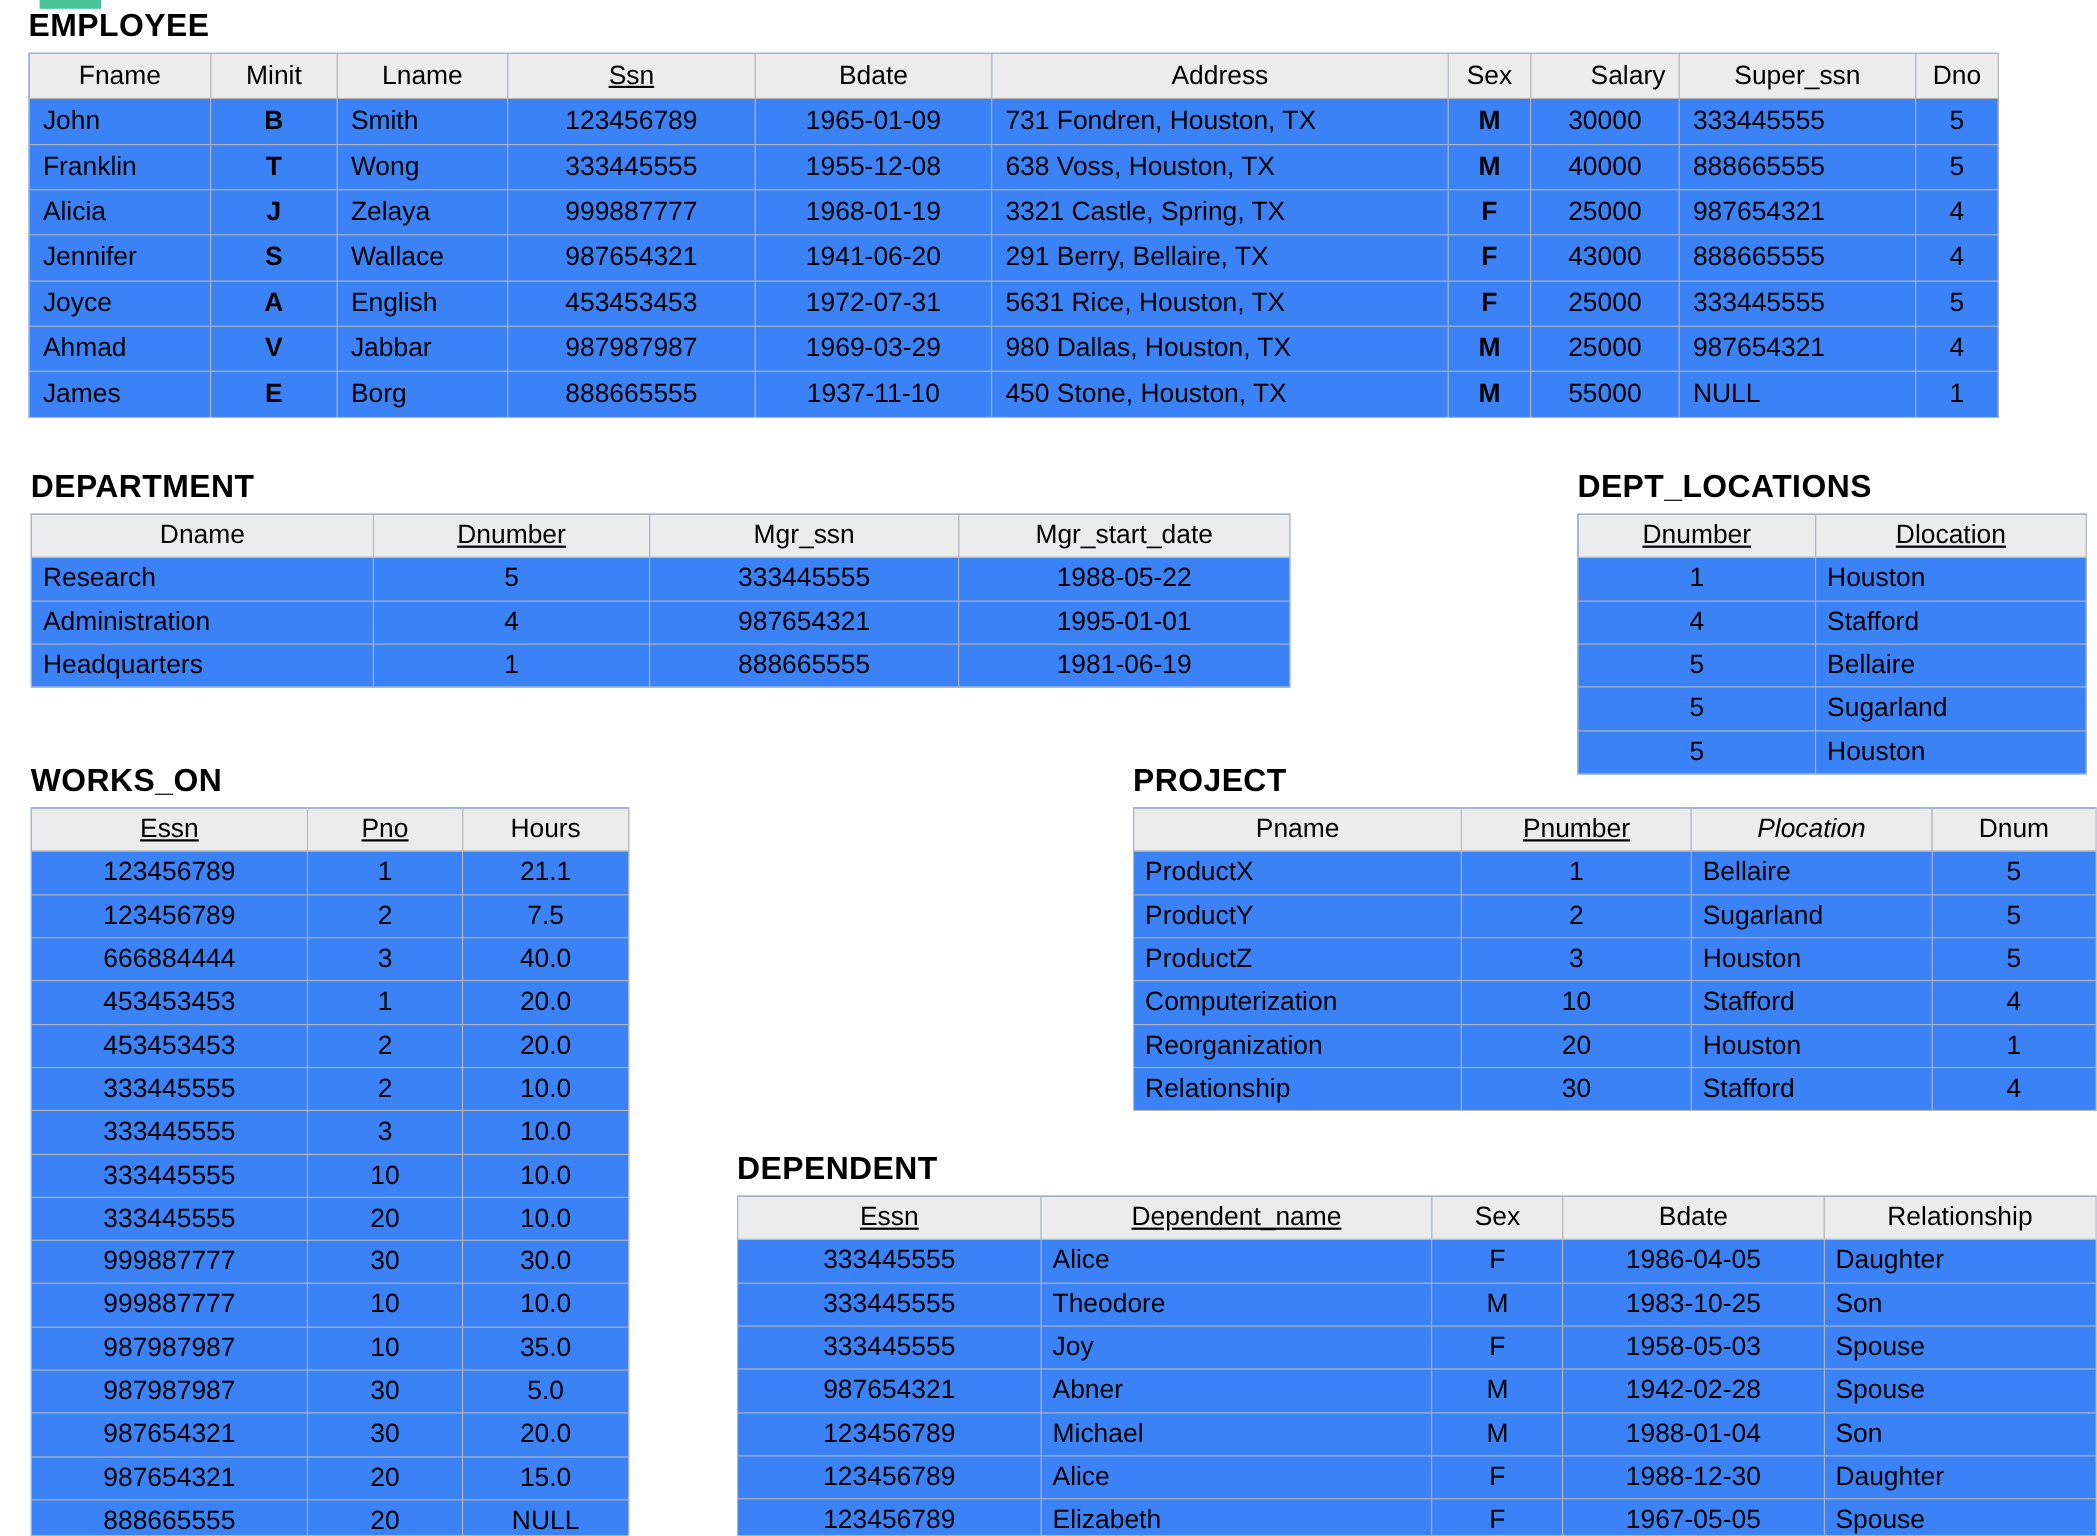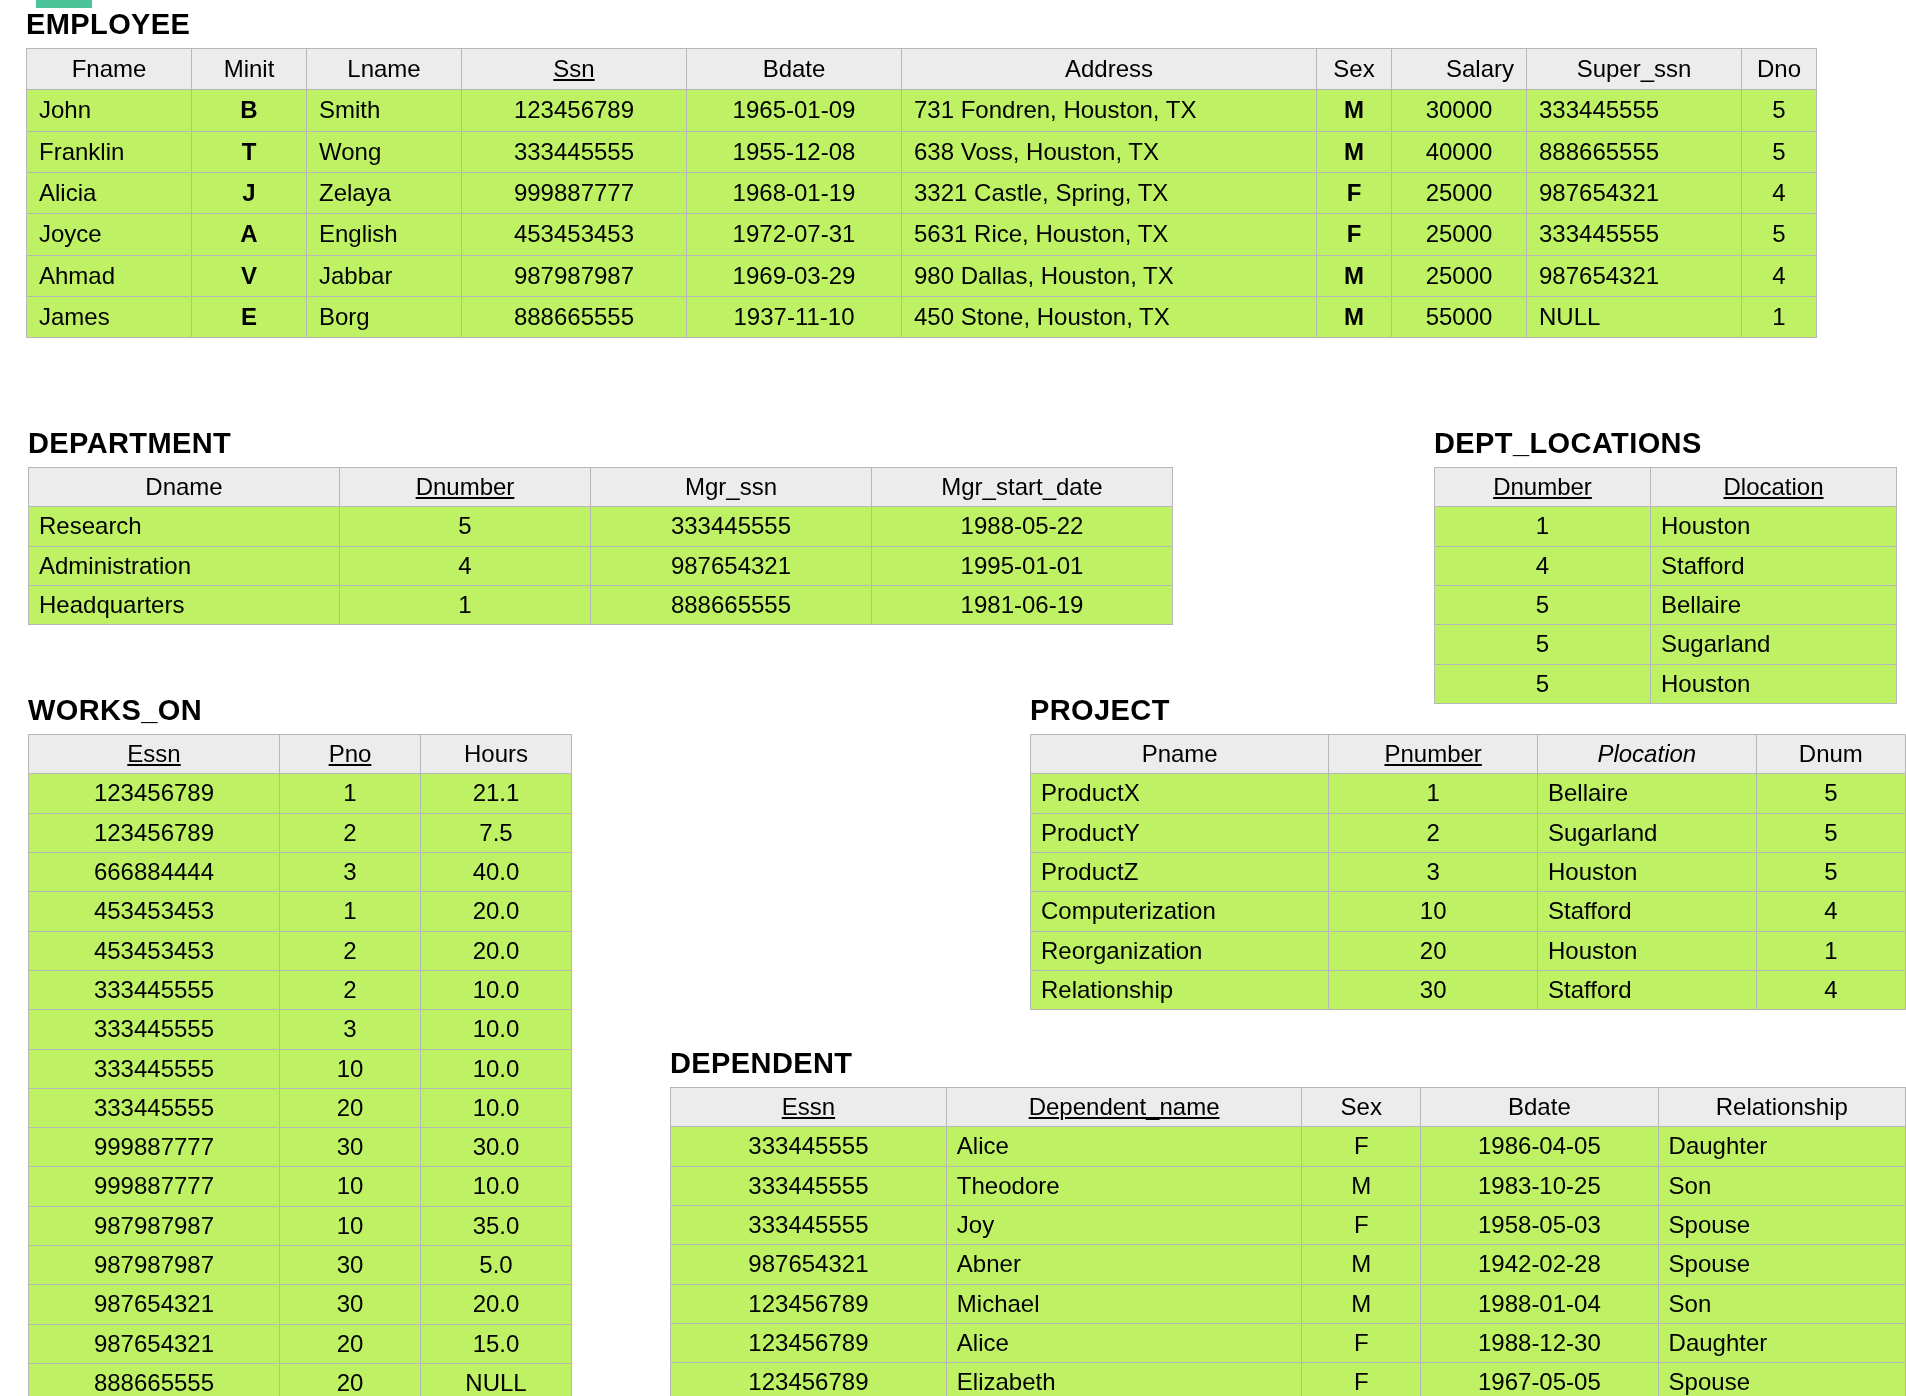--- a/index.html
+++ b/index.html
@@ -28,21 +28,21 @@
   }
   .tbl-title {
     font-size: 29px;
     font-weight: bold;
     letter-spacing: 0.4px;
     margin-bottom: 7px;
     color: #000;
   }
   table.db {
     border-collapse: collapse;
-    background: #bef264;
+    background: #3b82f6;
   }
   table.db th, table.db td {
     border: 1px solid #b7b7b7;
     font-size: 24px;
     font-weight: normal;
     padding: 5px 10px;
     white-space: nowrap;
     line-height: 1.18;
   }
   table.db th {
@@ -157,20 +157,32 @@
           <td class="l">Zelaya</td>
           <td class="c">999887777</td>
           <td class="c">1968-01-19</td>
           <td class="l">3321 Castle, Spring, TX</td>
           <td class="c sex">F</td>
           <td class="c">25000</td>
           <td class="l">987654321</td>
           <td class="c">4</td>
         </tr>
         <tr>
+          <td class="l">Jennifer</td>
+          <td class="c minit">S</td>
+          <td class="l">Wallace</td>
+          <td class="c">987654321</td>
+          <td class="c">1941-06-20</td>
+          <td class="l">291 Berry, Bellaire, TX</td>
+          <td class="c sex">F</td>
+          <td class="c">43000</td>
+          <td class="l">888665555</td>
+          <td class="c">4</td>
+        </tr>
+        <tr>
           <td class="l">Joyce</td>
           <td class="c minit">A</td>
           <td class="l">English</td>
           <td class="c">453453453</td>
           <td class="c">1972-07-31</td>
           <td class="l">5631 Rice, Houston, TX</td>
           <td class="c sex">F</td>
           <td class="c">25000</td>
           <td class="l">333445555</td>
           <td class="c">5</td>

